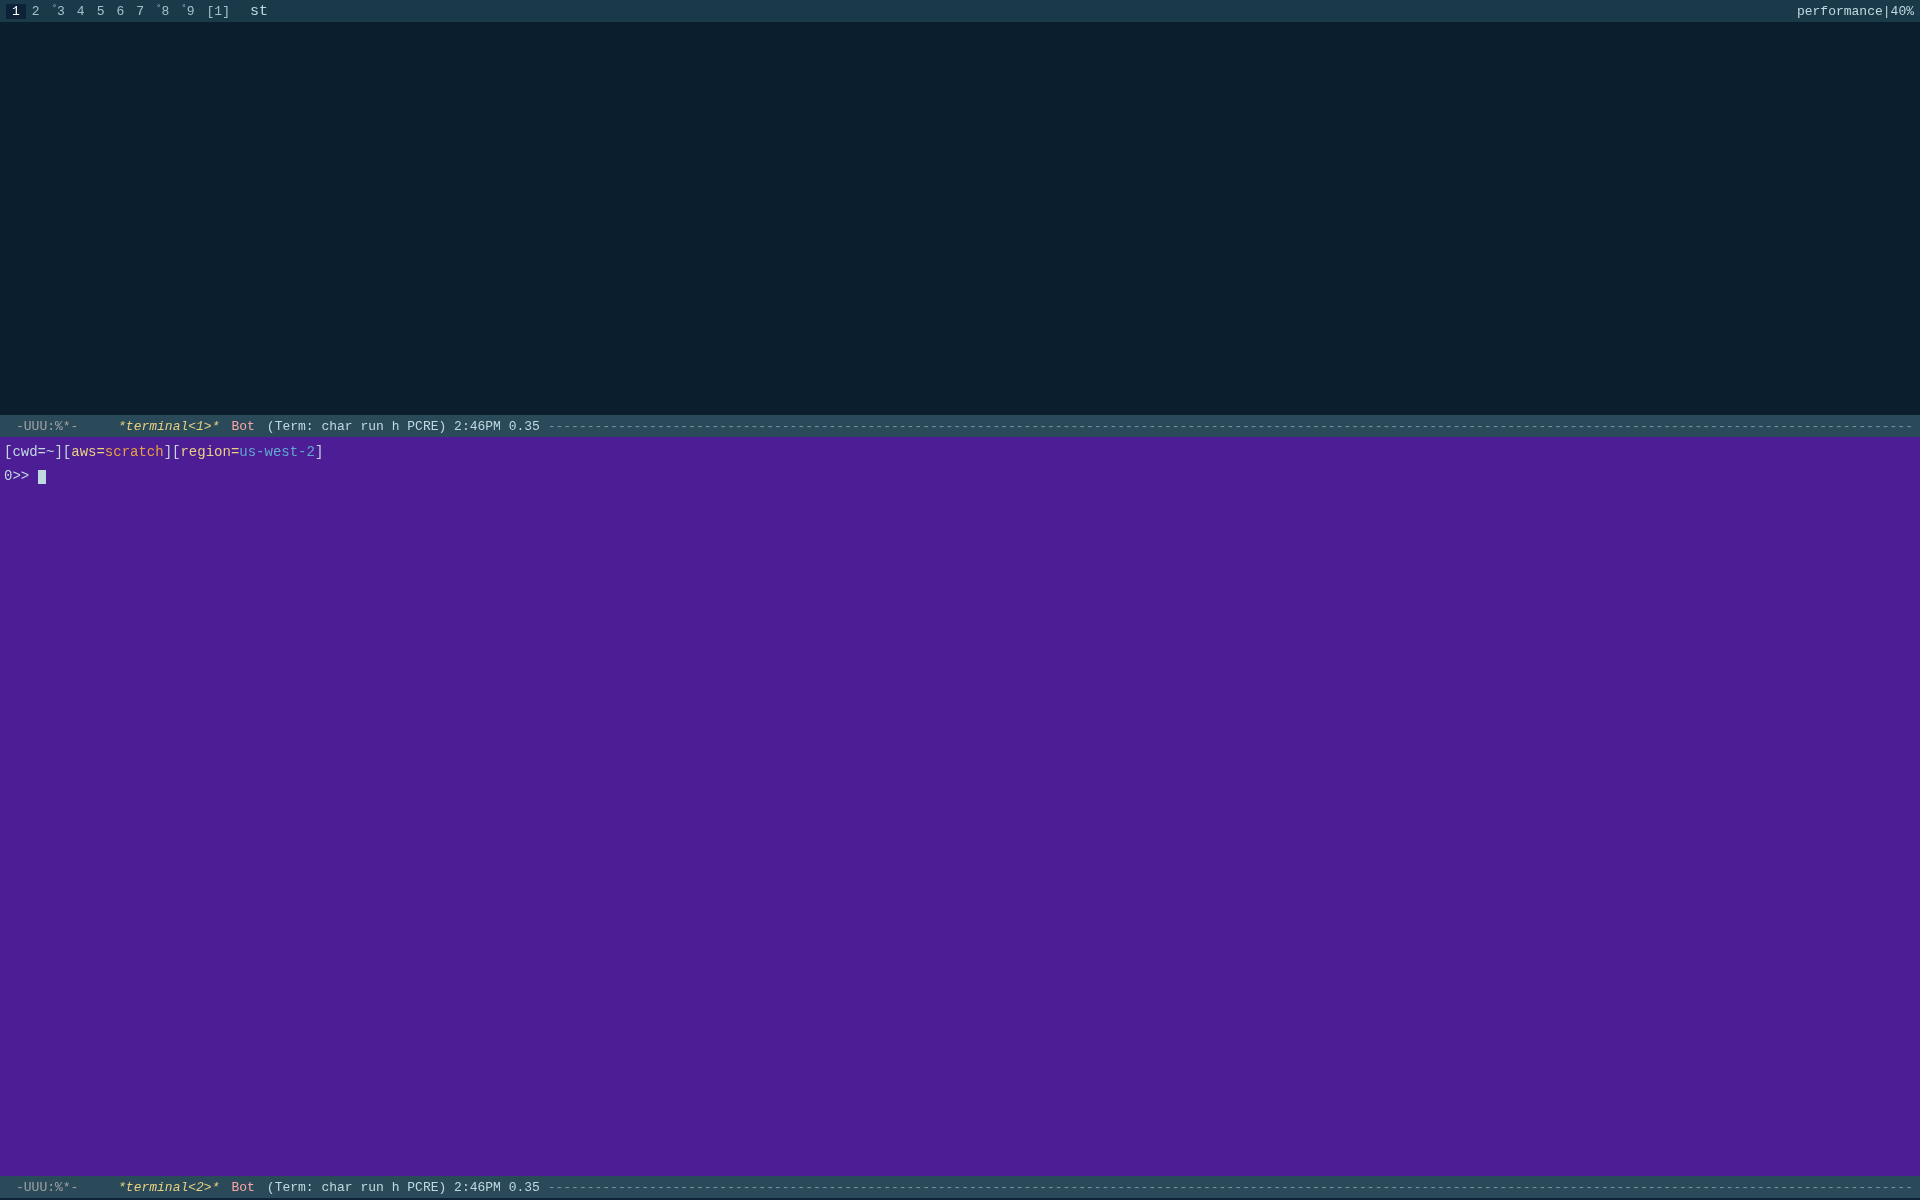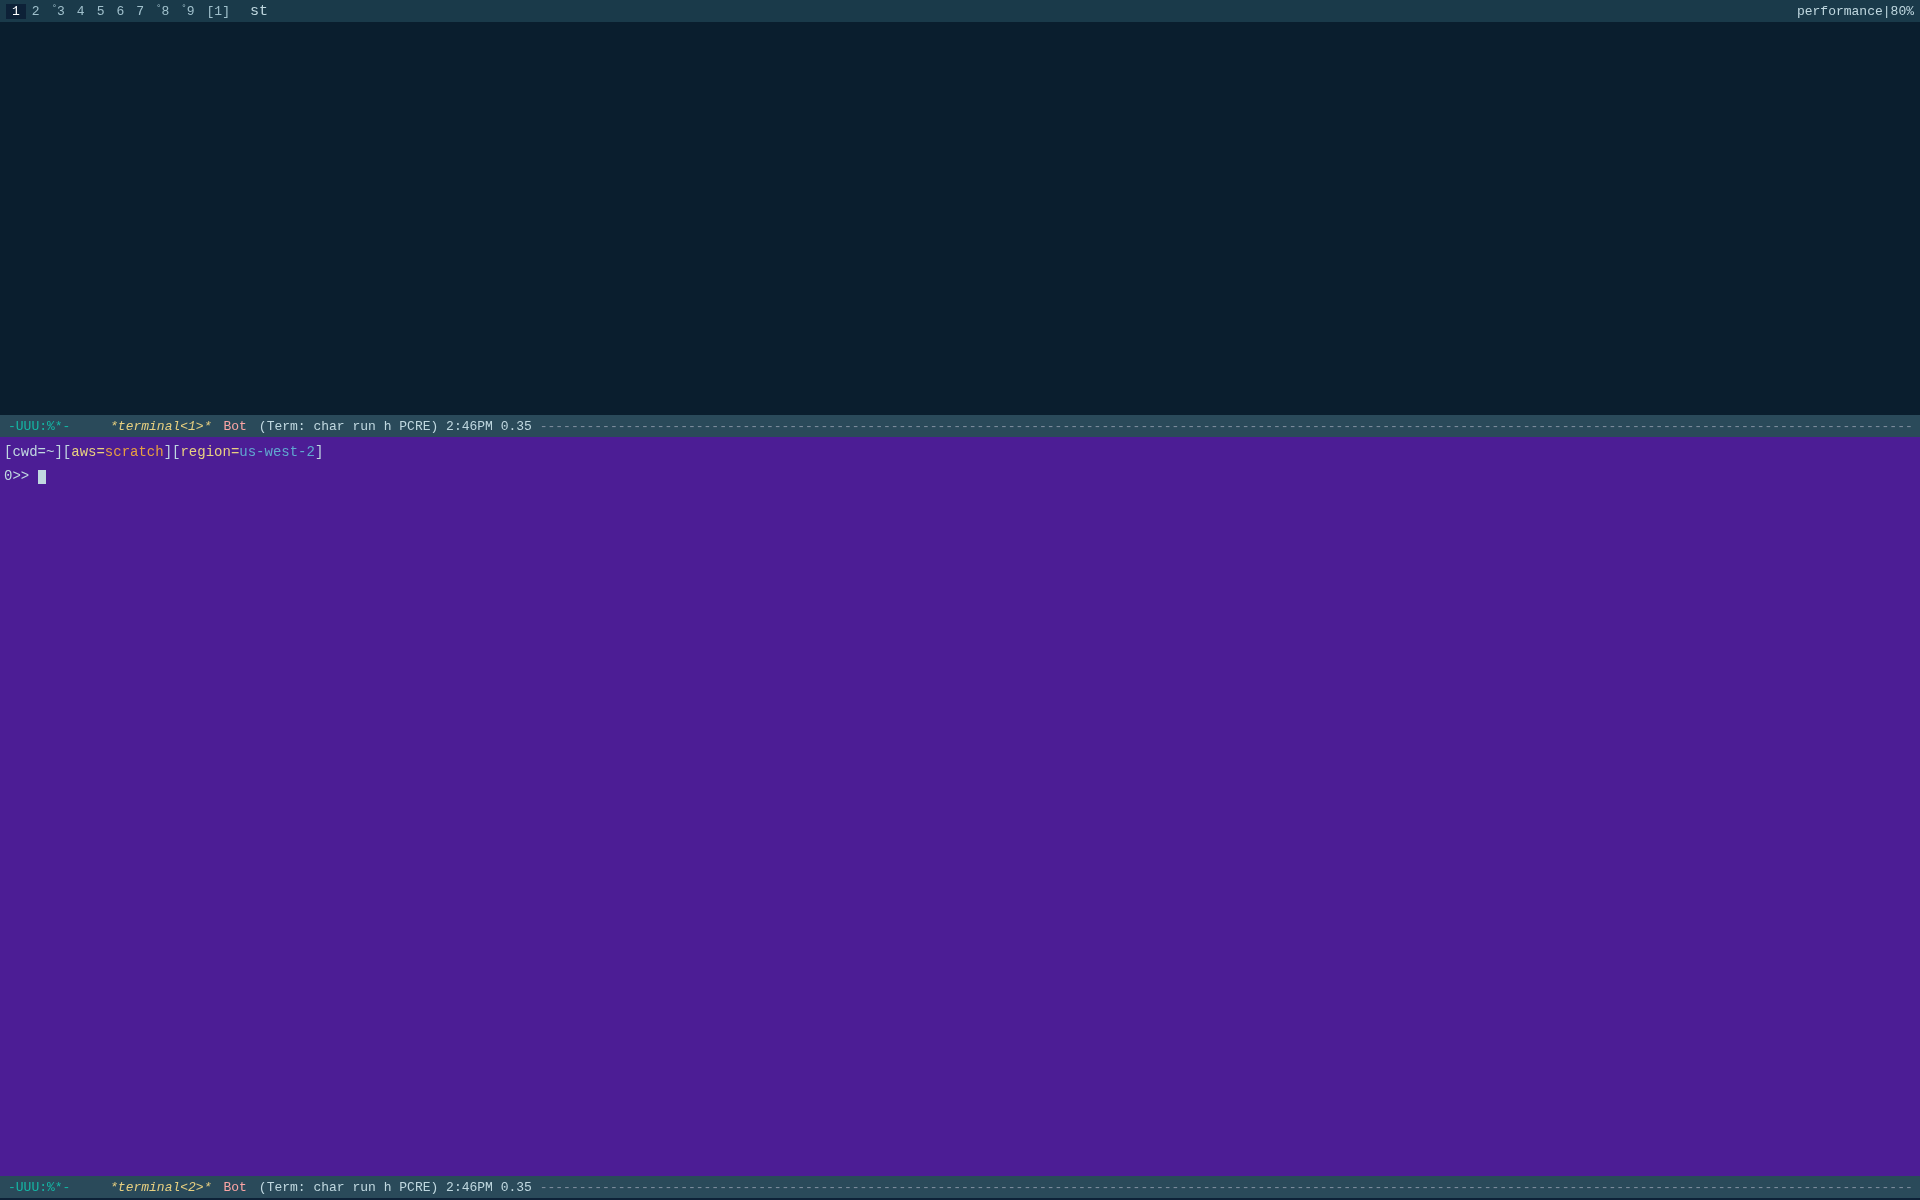--- a/index.html
+++ b/index.html
@@ -101,21 +101,22 @@
 
     .status-dashes {
       flex: 1;
       color: #8090a0;
       font-size: 13px;
       overflow: hidden;
       white-space: nowrap;
     }
 
     .status-mode {
-      color: #14b8a6;
+      color: #a3a3a3;
+      margin-left: 8px;
     }
 
     .status-f1 {
       color: #c0d8e0;
       margin-top: 40px;
     }
 
     .status-buffer {
       color: #e8d080;
       font-style: italic;
@@ -198,21 +199,21 @@
     <span class="tab-item">6</span>
     <span class="tab-item">7</span>
     <span class="tab-item"><sup class="tab-sup">°</sup>8</span>
     <span class="tab-item"><sup class="tab-sup">°</sup>9</span>
     <span class="tab-item">[1]</span>
     <span id="top-bar-title" class="tab-item">st</span>
   </div>
   <div id="top-bar-right">
     <span>performance</span>
     <span>|</span>
-    <span>80%</span>
+    <span>40%</span>
   </div>
 </div>
 
 <div id="upper-pane">
 </div>
 
 <div class="status-bar">
   <div class="status-bar-content">
     <div class="status-left">
       <span class="status-mode">-UUU:%*-</span>

